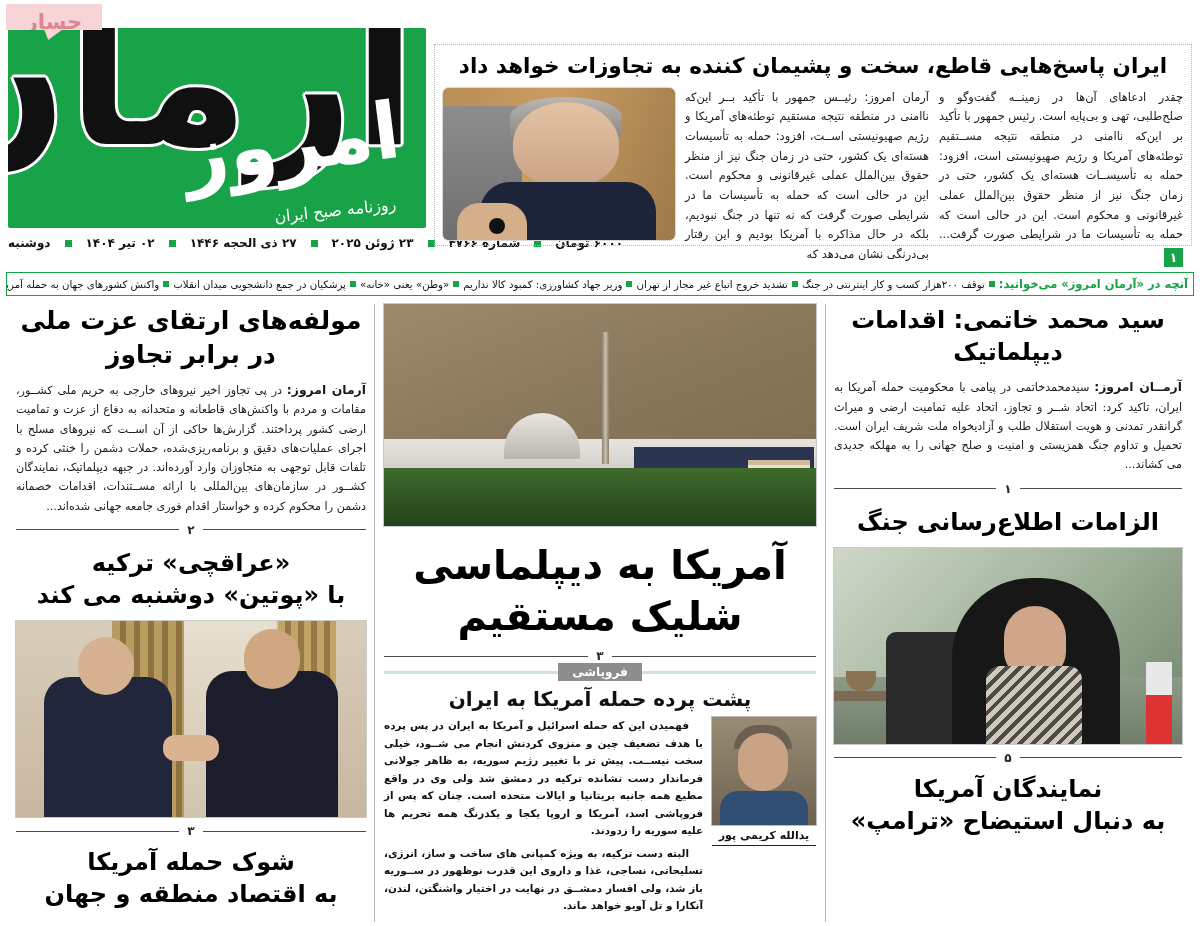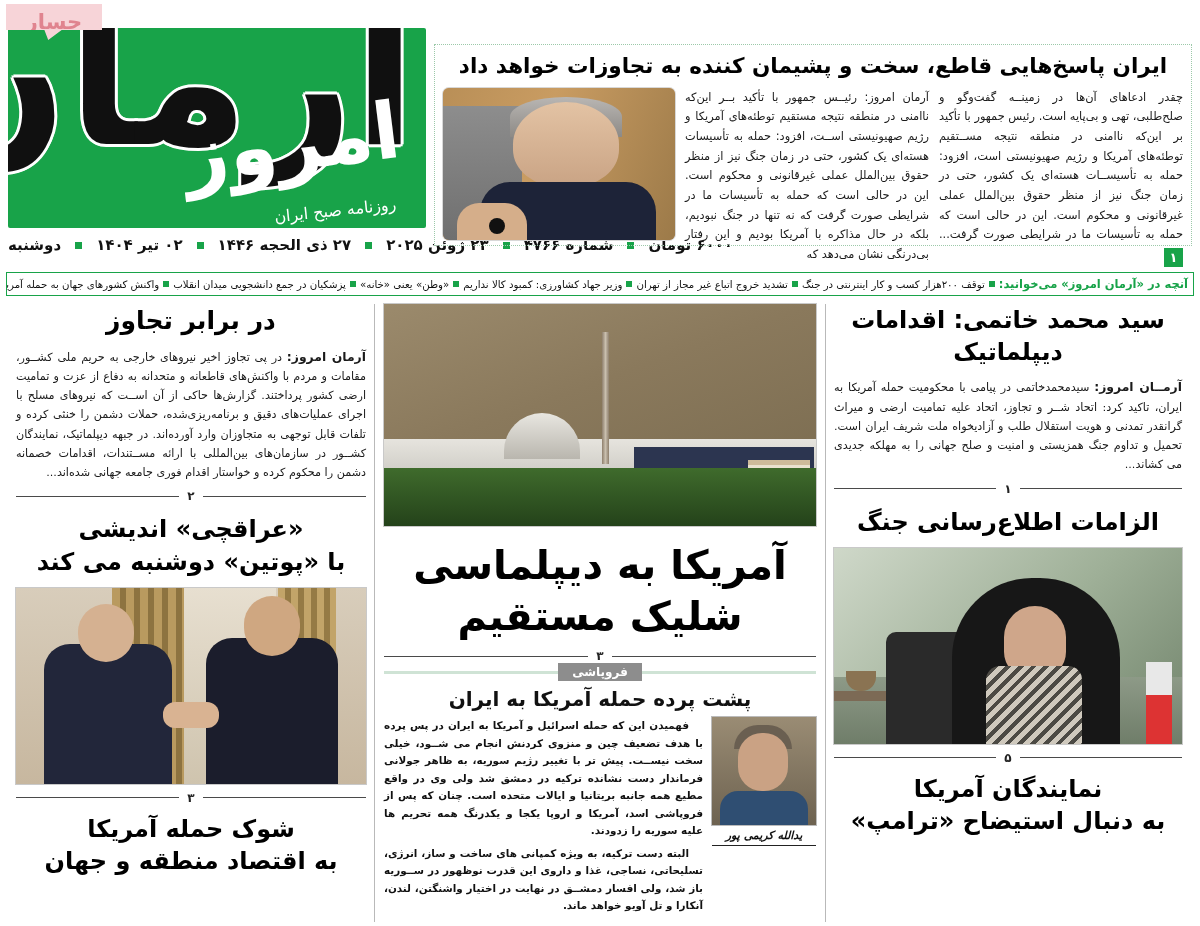--- a/index.html
+++ b/index.html
@@ -71,21 +71,21 @@
     letter-spacing: 0px;
     transform: rotate(-6deg);
     white-space: nowrap;
   }
 
   
   .dateline {
     position: absolute; top: 236px; left: 8px; width: 420px;
     display: flex; flex-direction: row-reverse; justify-content: flex-start;
     align-items: center; gap: 14px;
-    font-size: 15px; font-weight: bold; color:#111;
+    font-size: 12px; font-weight: bold; color:#111;
     direction: rtl;
   }
   .dateline .sq { width: 7px; height: 7px; background:#18a349; display:inline-block; flex:none; }
   .dateline span.d { white-space: nowrap; letter-spacing: 0.3px; }
 
   
   .lead {
     position: absolute; top: 44px; left: 434px; width: 758px; height: 202px;
     border: 1.5px dotted #9cc9a9;
     padding: 6px 8px 4px 8px;
@@ -221,21 +221,21 @@
   .edit-badge-row { display:flex; justify-content:center; margin: -11px 0 2px 0; }
   .edit-badge {
     background: #8d8d8d; color:#fff; font-size: 12px; font-weight: bold;
     padding: 2px 14px; letter-spacing: 0.5px;
   }
   .edit-title { font-size: 20px; font-weight: bold; text-align: center; margin: 6px 0 6px 0; direction: rtl; }
   .edit-flow { display: flex; flex-direction: row-reverse; gap: 9px; direction: rtl; }
   .edit-text { flex: 1; font-size: 10.4px; line-height: 1.68; text-align: justify; direction: rtl; }
   .edit-text p { margin: 0 0 5px 0; text-indent: 14px; font-weight: bold; }
   .author-col { display:flex; flex-direction: column; align-items: center; width: 104px; flex: none; }
-  .author-name { font-size: 11px; font-weight: bold; margin-top: 4px; border-bottom: 1.5px solid #222; padding-bottom: 3px; width: 104px; text-align: center; font-style: italic; }
+  .author-name { font-size: 11px; font-weight: bold; margin-top: 4px; border-bottom: 1.5px solid #222; padding-bottom: 3px; width: 104px; text-align: center; }
   .cont-note { font-size: 12px; font-weight: bold; margin-top: 8px; direction: rtl; text-align: right; }
   .hl-gap { margin-top: 10px; }
 </style>
 </head>
 <body>
 
 <div class="page">
 
   <div class="watermark-tag">جسار</div>
 
@@ -304,34 +304,35 @@
       <span class="ticker-item">واکنش کشورهای جهان به حمله آمریکا به ایران</span>
 
     </div>
   </div>
 
   <div class="cols">
 
     <div class="col-r">
 
       <div>
+        <div class="hl hl-1">مولفه‌های ارتقای عزت ملی</div>
         <div class="hl hl-1">در برابر تجاوز</div>
         <div class="body-txt">
           <b>آرمان امروز:</b>
           <span>در پی تجاوز اخیر نیروهای خارجی به حریم ملی کشــور، مقامات و مردم با واکنش‌های قاطعانه و متحدانه به دفاع از عزت و تمامیت ارضی کشور پرداختند. گزارش‌ها حاکی از آن اســت که نیروهای مسلح با اجرای عملیات‌های دقیق و برنامه‌ریزی‌شده، حملات دشمن را خنثی کرده و تلفات قابل توجهی به متجاوزان وارد آورده‌اند. در جبهه دیپلماتیک، نمایندگان کشــور در سازمان‌های بین‌المللی با ارائه مســتندات، اقدامات خصمانه دشمن را محکوم کرده و خواستار اقدام فوری جامعه جهانی شده‌اند...</span>
         </div>
         <div class="rule">
           <div class="ln"></div>
           <div class="num">۲</div>
           <div class="ln"></div>
         </div>
       </div>
 
       <div>
-        <div class="hl hl-2 hl-gap">«عراقچی» اندیشی</div>
+        <div class="hl hl-2 hl-gap">«عراقچی» ترکیه</div>
         <div class="hl hl-2">با «پوتین» دوشنبه می کند</div>
         <div class="photo ph-hands" style="margin-top:10px">
           <div class="wall"></div>
           <div class="curtain"></div>
           <div class="curtain2"></div>
           <div class="man1">
               <div class="h"></div>
             </div>
           <div class="man2">
               <div class="h"></div>

